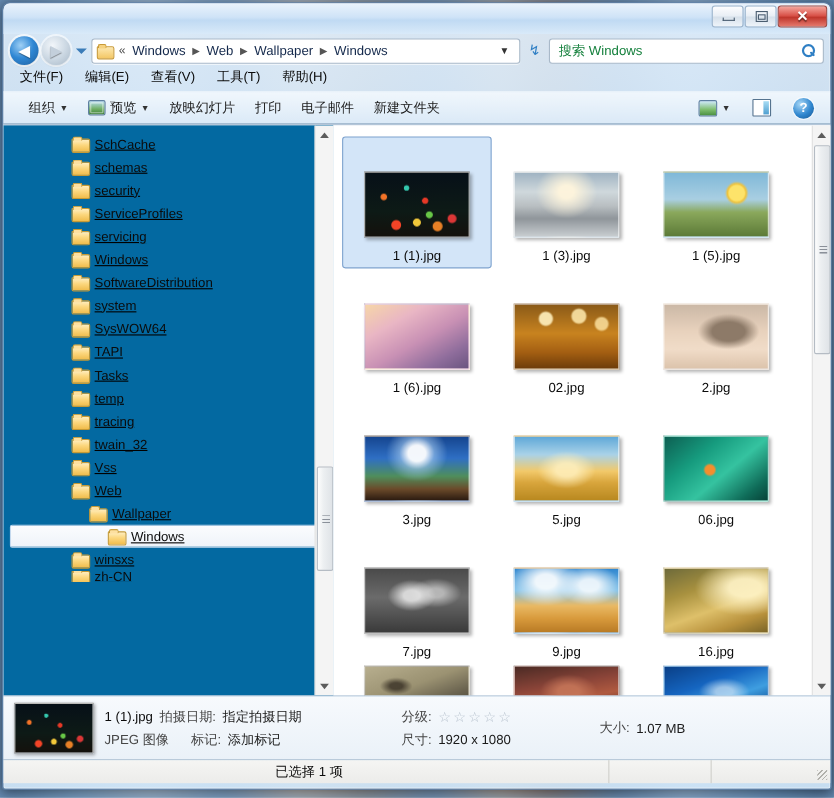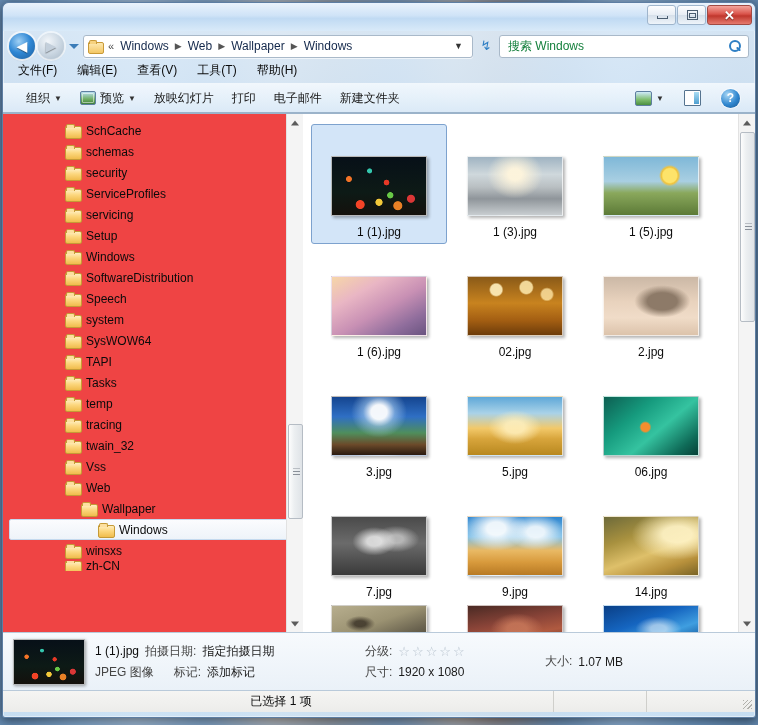--- a/index.html
+++ b/index.html
@@ -129,21 +129,21 @@
       background: #fff; position: relative; }
   .panesicon::after { content:""; position:absolute; right:1px; top:1px; bottom:1px; width:5px;
       background: linear-gradient(180deg,#a9ddf4,#4e9fd0); }
   .helpicon { width: 19px; height: 19px; border-radius: 50%;
       background: radial-gradient(circle at 35% 30%, #a9d8f6 0%, #2f86cf 55%, #17548d 100%);
       color: #fff; font-size: 12px; font-weight: bold; text-align: center; line-height: 19px;
       box-shadow: 0 0 0 1px rgba(255,255,255,.55); }
 
   
   #body { display: flex; height: 519px; background: #fff; border-top: 1px solid #9bb3ca; }
-  #navpane { width: 300px; position: relative; background: #ef4444; overflow: hidden; }
+  #navpane { width: 300px; position: relative; background: #0369a1; overflow: hidden; text-decoration: underline; }
   .treelist { padding-top: 6px; }
   .treeitem { height: 21px; display: flex; align-items: center; gap: 5px; padding-left: 62px;
               font-size: 12px; color: #0b0b0b; cursor: default; white-space: nowrap; }
   .treeitem.indent1 { padding-left: 78px; }
   .treeitem.indent2 { padding-left: 94px; }
   .treeitem.selected {
     background: linear-gradient(180deg,#fbfcfe,#eef3f9);
     border: 1px solid #c4d9ee; border-radius: 2px;
     margin: 0 8px 0 6px; padding-left: 88px; height: 21px;
   }
@@ -323,33 +323,25 @@
           <div class="treeitem">
             <span class="folder"></span>
             <span>ServiceProfiles</span>
           </div>
           <div class="treeitem">
             <span class="folder"></span>
             <span>servicing</span>
           </div>
           <div class="treeitem">
             <span class="folder"></span>
-            <span>Setup</span>
-          </div>
-          <div class="treeitem">
-            <span class="folder"></span>
             <span>Windows</span>
           </div>
           <div class="treeitem">
             <span class="folder"></span>
             <span>SoftwareDistribution</span>
-          </div>
-          <div class="treeitem">
-            <span class="folder"></span>
-            <span>Speech</span>
           </div>
           <div class="treeitem">
             <span class="folder"></span>
             <span>system</span>
           </div>
           <div class="treeitem">
             <span class="folder"></span>
             <span>SysWOW64</span>
           </div>
           <div class="treeitem">
@@ -445,21 +437,21 @@
           <div class="tile">
             <div class="thumb" style="background: radial-gradient(at 45% 42%, rgba(235, 235, 235, 0.85) 0px, rgba(235, 235, 235, 0.85) 10%, transparent 30%), radial-gradient(at 68% 38%, rgba(215, 215, 215, 0.7) 0px, rgba(215, 215, 215, 0.7) 8%, transparent 26%), linear-gradient(rgb(74, 74, 74), rgb(107, 107, 107) 45%, rgb(58, 58, 58) 100%);"></div>
             <div class="label">7.jpg</div>
           </div>
           <div class="tile">
             <div class="thumb" style="background: radial-gradient(at 30% 20%, rgba(255, 255, 255, 0.9) 0px, rgba(255, 255, 255, 0.9) 10%, transparent 34%), radial-gradient(at 72% 26%, rgba(255, 255, 255, 0.85) 0px, rgba(255, 255, 255, 0.85) 9%, transparent 30%), linear-gradient(rgb(47, 134, 207) 0%, rgb(127, 192, 232) 34%, rgb(233, 185, 100) 58%, rgb(216, 154, 60) 78%, rgb(184, 122, 36) 100%);"></div>
             <div class="label">9.jpg</div>
           </div>
           <div class="tile">
             <div class="thumb" style="background: radial-gradient(at 78% 30%, rgba(255, 244, 200, 0.9) 0px, rgba(255, 244, 200, 0.9) 14%, transparent 44%), linear-gradient(160deg, rgb(109, 106, 58) 0%, rgb(168, 145, 63) 32%, rgb(222, 192, 106) 58%, rgb(184, 145, 60) 80%, rgb(122, 100, 38) 100%);"></div>
-            <div class="label">14.jpg</div>
+            <div class="label">16.jpg</div>
           </div>
           <div class="tile cut">
             <div class="thumb" style="background: radial-gradient(at 30% 34%, rgba(60, 52, 40, 0.85) 0px, rgba(60, 52, 40, 0.85) 6%, transparent 16%), linear-gradient(160deg, rgb(183, 174, 142) 0%, rgb(155, 146, 114) 38%, rgb(107, 100, 80) 62%, rgb(46, 42, 34) 100%);"></div>
           </div>
           <div class="tile cut">
             <div class="thumb" style="background: radial-gradient(at 52% 44%, rgba(200, 120, 90, 0.85) 0px, rgba(200, 120, 90, 0.85) 14%, transparent 38%), linear-gradient(170deg, rgb(74, 42, 36) 0%, rgb(138, 68, 56) 34%, rgb(176, 90, 64) 56%, rgb(90, 46, 36) 82%, rgb(42, 22, 18) 100%);"></div>
           </div>
           <div class="tile cut">
             <div class="thumb" style="background: radial-gradient(at 58% 44%, rgba(255, 255, 255, 0.55) 0px, rgba(255, 255, 255, 0.55) 10%, transparent 30%), linear-gradient(160deg, rgb(10, 63, 134) 0%, rgb(21, 101, 192) 34%, rgb(63, 158, 224) 58%, rgb(13, 77, 147) 82%, rgb(7, 47, 99) 100%);"></div>
           </div>

